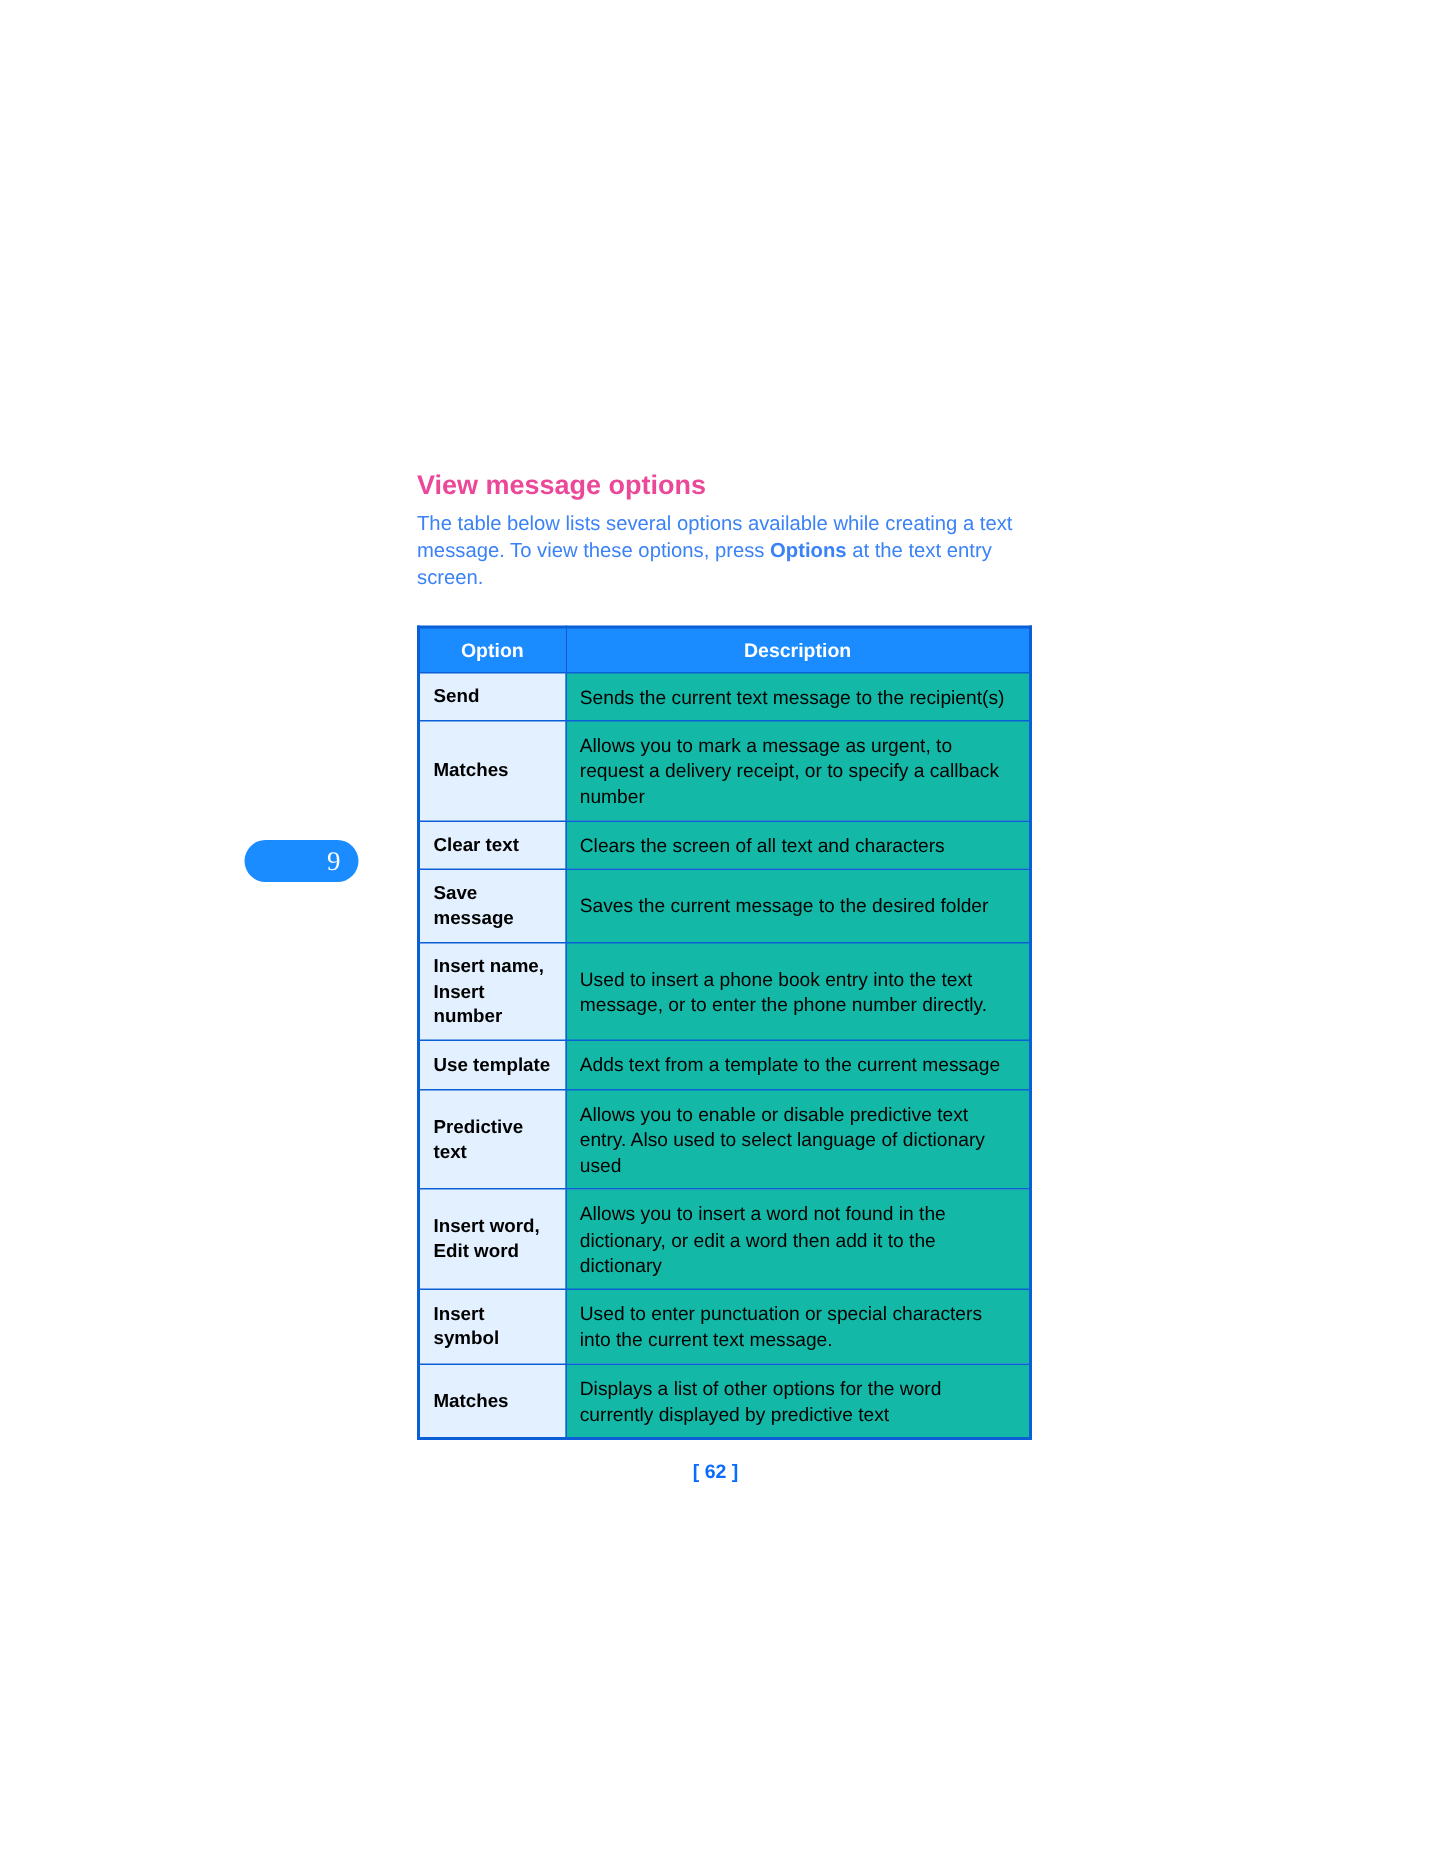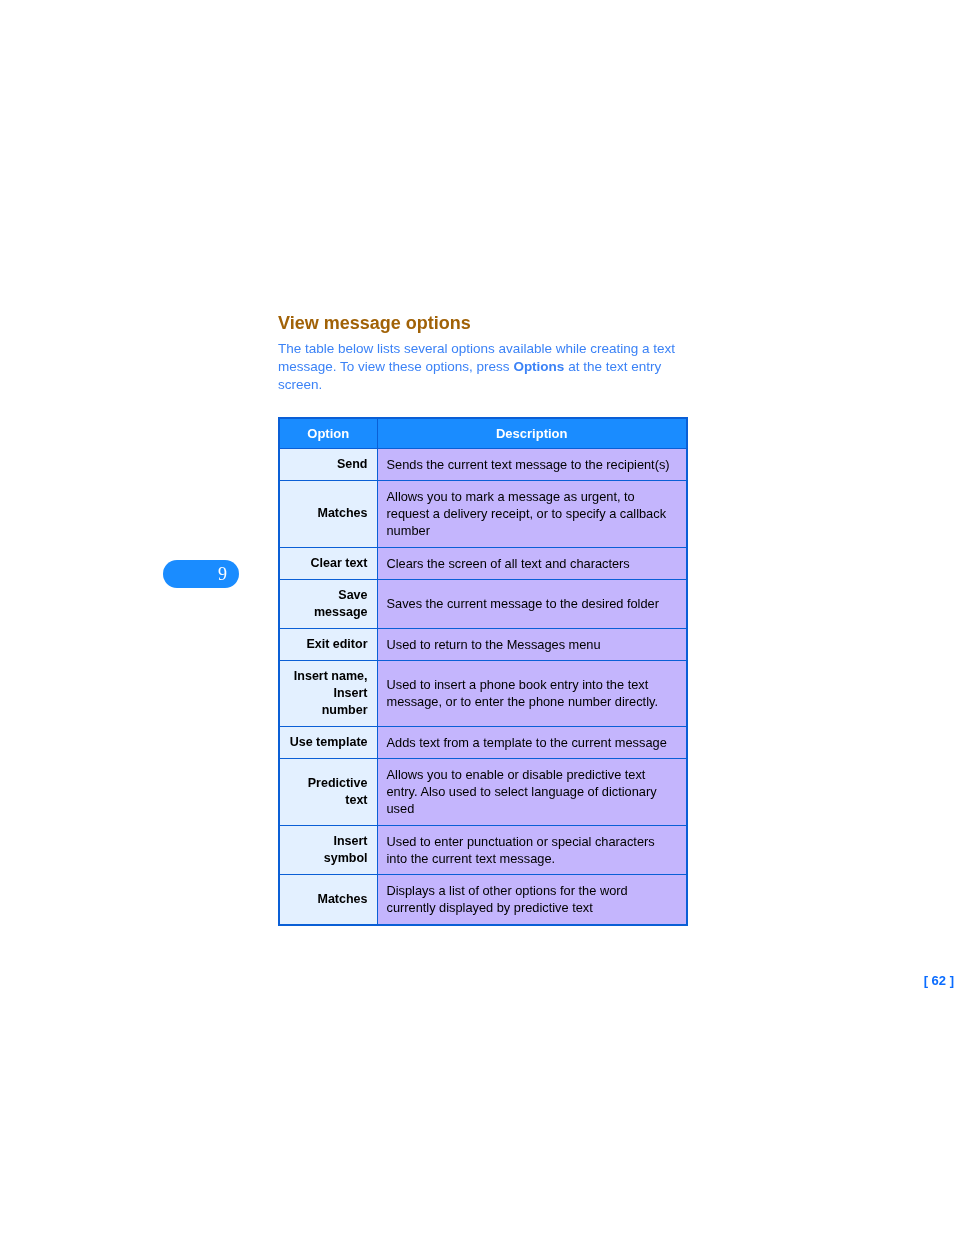--- a/index.html
+++ b/index.html
@@ -32,21 +32,21 @@
     font-family: "Times New Roman", serif;
   }
   .content {
     position: absolute;
     left: 278px;
     top: 313px;
     width: 420px;
   }
   h2.section-title {
     margin: 0 0 6px 0;
-    color: #a16207;
+    color: #ec4899;
     font-size: 18px;
     font-weight: 700;
   }
   p.intro {
     margin: 0 0 22px 0;
     font-size: 13.5px;
     line-height: 1.35;
     color: #3b82f6;
   }
   p.intro b { font-weight: 700; }
@@ -68,32 +68,32 @@
   table.options td {
     border: 1px solid #0a5fd6;
     padding: 7px 9px;
     vertical-align: middle;
     line-height: 1.35;
   }
   table.options td.opt {
     width: 98px;
     background: #e3f0ff;
     font-weight: 700;
-    text-align: right;
+    text-align: left;
     font-size: 12.5px;
   }
   table.options td.desc {
-    background: #c4b5fd;
+    background: #14b8a6;
     font-size: 12.8px;
   }
   .page-number {
     position: absolute;
     left: 0; right: 0;
     bottom: 247px;
-    text-align: right;
+    text-align: center;
     font-size: 13px;
     color: #0a6cff;
     font-weight: 600;
   }
   .opt-ml { line-height: 1.3; }
 </style>
 </head>
 <body>
 
 <div class="page">
@@ -124,34 +124,34 @@
           </tr>
         <tr>
             <td class="opt">Clear text</td>
             <td class="desc">Clears the screen of all text and characters</td>
           </tr>
         <tr>
             <td class="opt">Save message</td>
             <td class="desc">Saves the current message to the desired folder</td>
           </tr>
         <tr>
-            <td class="opt">Exit editor</td>
-            <td class="desc">Used to return to the Messages menu</td>
-          </tr>
-        <tr>
             <td class="opt opt-ml">Insert name, Insert number</td>
             <td class="desc">Used to insert a phone book entry into the text message, or to enter the phone number directly.</td>
           </tr>
         <tr>
             <td class="opt">Use template</td>
             <td class="desc">Adds text from a template to the current message</td>
           </tr>
         <tr>
             <td class="opt">Predictive text</td>
             <td class="desc">Allows you to enable or disable predictive text entry. Also used to select language of dictionary used</td>
+          </tr>
+        <tr>
+            <td class="opt opt-ml">Insert word, Edit word</td>
+            <td class="desc">Allows you to insert a word not found in the dictionary, or edit a word then add it to the dictionary</td>
           </tr>
         <tr>
             <td class="opt">Insert symbol</td>
             <td class="desc">Used to enter punctuation or special characters into the current text message.</td>
           </tr>
         <tr>
             <td class="opt">Matches</td>
             <td class="desc">Displays a list of other options for the word currently displayed by predictive text</td>
           </tr>
       </tbody>

